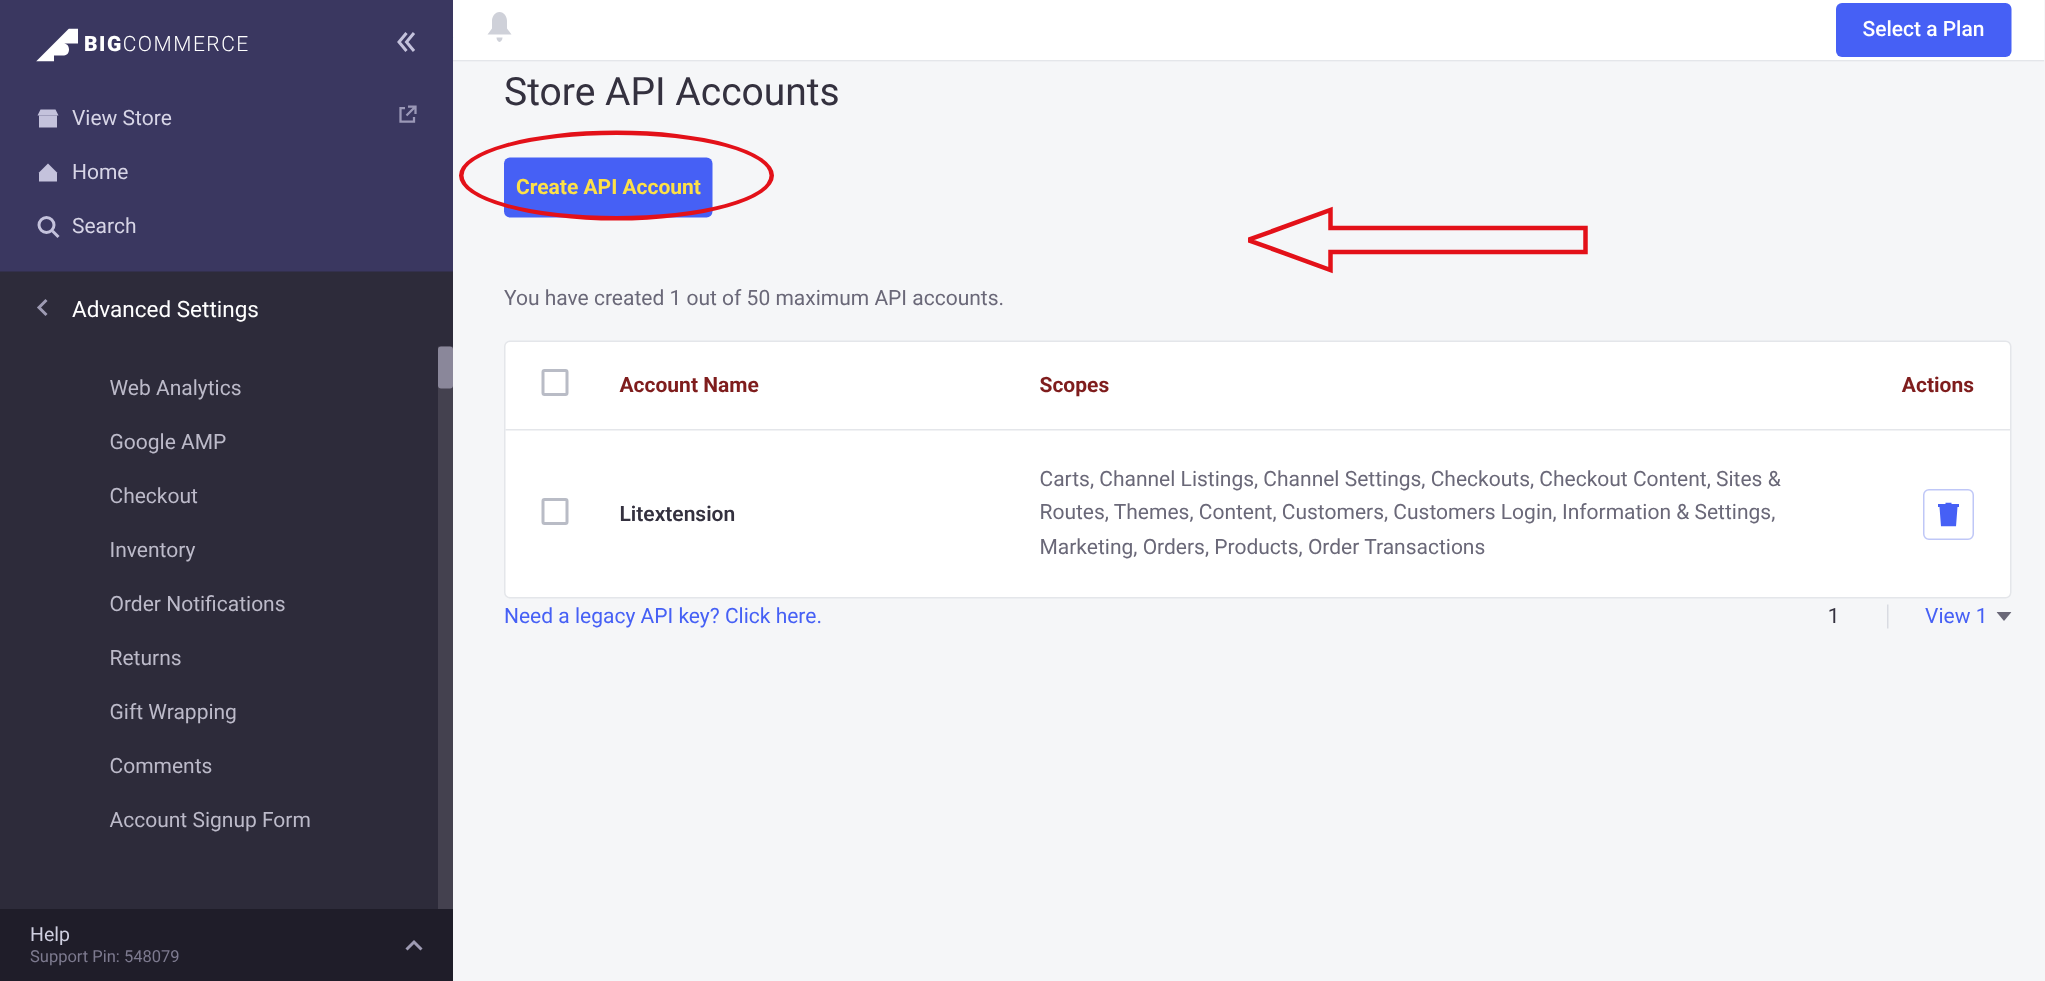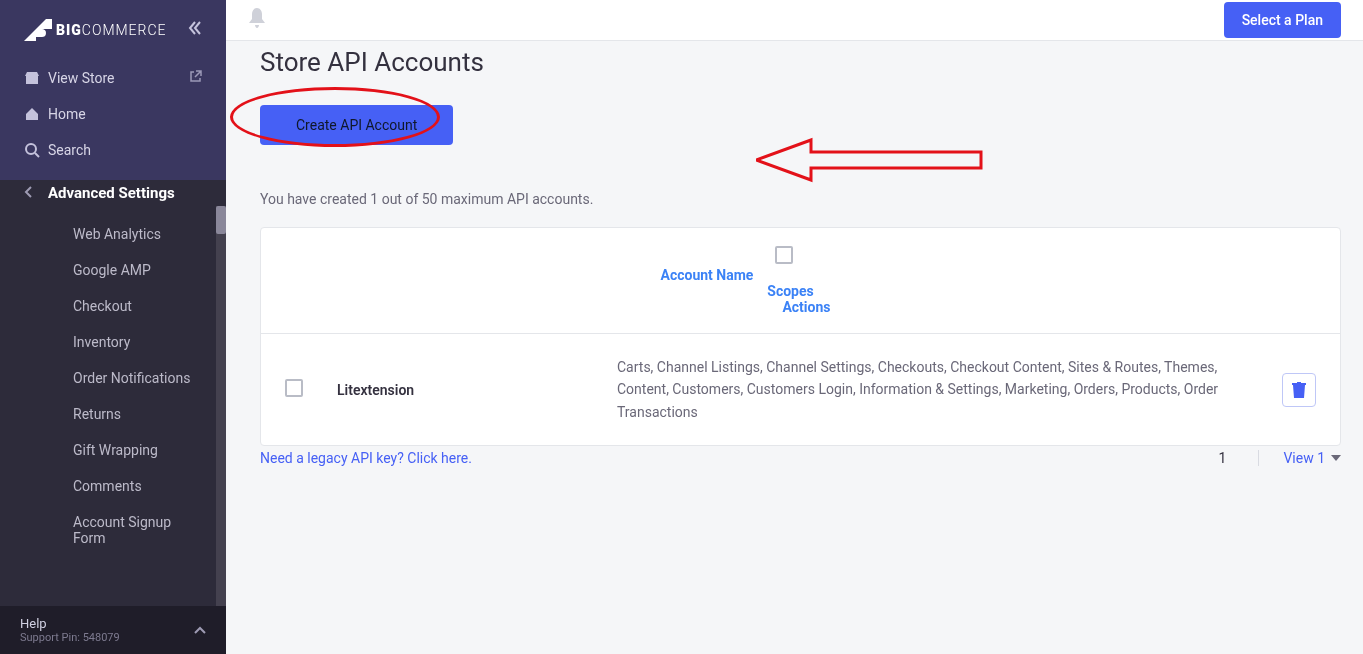--- a/index.html
+++ b/index.html
@@ -1,27 +1,27 @@
 <!DOCTYPE html>
 <html><head>
   <meta charset="utf-8">
   <style>
     * { margin: 0; padding: 0; box-sizing: border-box; font-family: -apple-system, BlinkMacSystemFont, "Segoe UI", Roboto, Helvetica, Arial, sans-serif; }
     body { display: flex; width: 1363px; height: 654px; overflow: hidden; background: #f5f6f8; color: #34313f; }
 
     
-    .sidebar { width: 226px; background: #2d2b3a; color: #cfcfe0; display: flex; flex-direction: column; position: relative; border-radius: 25px; }
+    .sidebar { width: 302px; background: #2d2b3a; color: #cfcfe0; display: flex; flex-direction: column; position: relative; border-radius: 25px; }
     .logo-row { height: 60px; display: flex; align-items: center; padding: 0 24px; background: #3a3760; color: #fff; justify-content: space-between; }
     .logo-row .logo { display: flex; align-items: center; gap: 4px; font-weight: 600; font-size: 14px; letter-spacing: 1px; }
     .logo-row .logo svg { fill: #fff; }
     .nav-top { background: #3a3760; padding-bottom: 12px; }
     .nav-item { display: flex; align-items: center; padding: 10px 24px; font-size: 14px; cursor: pointer; color: #d7d5e6; }
     .nav-item .icn { width: 24px; display: flex; align-items: center; }
     .nav-item .ext { margin-left: auto; opacity: .7; }
-    .section-hdr { display: flex; align-items: center; padding: 4px 24px; font-size: 15px; font-weight: 700; color: #fff; cursor: pointer; }
+    .section-hdr { display: flex; align-items: center; padding: 16px 24px; font-size: 15px; font-weight: 400; color: #fff; cursor: pointer; }
     .section-hdr .chev { width: 24px; color: #9e9bb3; }
     .sub-list { overflow-y: auto; flex: 1; padding: 10px 0; position: relative; }
     .sub-list::-webkit-scrollbar { width: 10px; }
     .sub-list-wrap { position: relative; flex:1; display:flex; }
     .scroll-indicator { position:absolute; right:0; top:0; width:10px; height:100%; background:#44414f; }
     .scroll-thumb { position:absolute; right:0; top:0; width:10px; height:28px; background:#8a879a; border-radius:2px; }
     .sub-item { padding: 10px 20px 10px 52px; font-size: 14px; color: #bcbac9; cursor: pointer; margin-left: 21px; }
     .help-row { background: #1f1d29; padding: 10px 20px; display:flex; align-items:center; justify-content:space-between; cursor:pointer; }
     .help-row .txt { font-size:13px; color:#cfcfe0; }
     .help-row .pin { font-size:11px; color:#7d7a8f; }
@@ -30,29 +30,29 @@
     
     .main { flex:1; display:flex; flex-direction:column; }
     .topbar { height:41px; background:#fff; border-bottom:1px solid #e4e6ea; display:flex; align-items:center; padding:0 22px; }
     .topbar .bell { color:#c7c9d1; }
     .plan-btn { margin-left:auto; background:#4660f5; color:#fff; border:none; border-radius:4px; padding:10px 18px; font-size:14px; font-weight:500; cursor:pointer; }
 
     .content { padding: 0 22px 22px 34px; position:relative; }
     h1.page-title { font-size:26px; font-weight:400; color:#34313f; margin-top:6px; }
 
     .create-btn-wrap { margin-top:28px; position:relative; display:inline-block; }
-    .create-btn { background:#4660f5; color:#0f172a; border:none; border-radius:4px; padding:12px 36px; font-size:14px; font-weight:400; cursor:pointer; }
+    .create-btn { background:#4660f5; color:#fde047; border:none; border-radius:4px; padding:12px 8px; font-size:14px; font-weight:700; cursor:pointer; }
     .ellipse { position:absolute; left:-30px; top:-18px; width:210px; height:60px; border:3px solid #e31119; border-radius:50%; pointer-events:none; }
 
     .arrow-svg { position:absolute; left:530px; top:94px; pointer-events:none; }
 
     .sub-text { margin-top:46px; font-size:14px; color:#6a6878; }
 
     .table { margin-top:20px; border:1px solid #e4e6ea; border-radius:4px; background:#fff; }
-    .table-hdr { display:flex; align-items:center; padding:18px 24px; font-weight:700; font-size:14px; color:#3b82f6;flex-direction:column; }
+    .table-hdr { display:flex; align-items:center; padding:18px 24px; font-weight:700; font-size:14px; color:#7f1d1d; }
     .col-check { width:52px; }
     .col-name { width:280px; }
     .col-scopes { flex:1; padding-right:20px; }
     .col-actions { width:60px; text-align:right; }
     .table-row { display:flex; align-items:center; padding:22px 24px; border-top:1px solid #e4e6ea; font-size:14px; }
     .scopes-text { color:#6a6878; line-height:1.6; }
     .chk { width:18px; height:18px; border:2px solid #b9bcc6; border-radius:2px; display:inline-block; cursor:pointer; }
     .del-btn { width:34px; height:34px; border:1px solid #bfc7f7; border-radius:4px; background:#fff; display:flex; align-items:center; justify-content:center; cursor:pointer; color:#4660f5; margin-left:auto; }
 
     .footer-row { display:flex; align-items:center; font-size:14px; }

